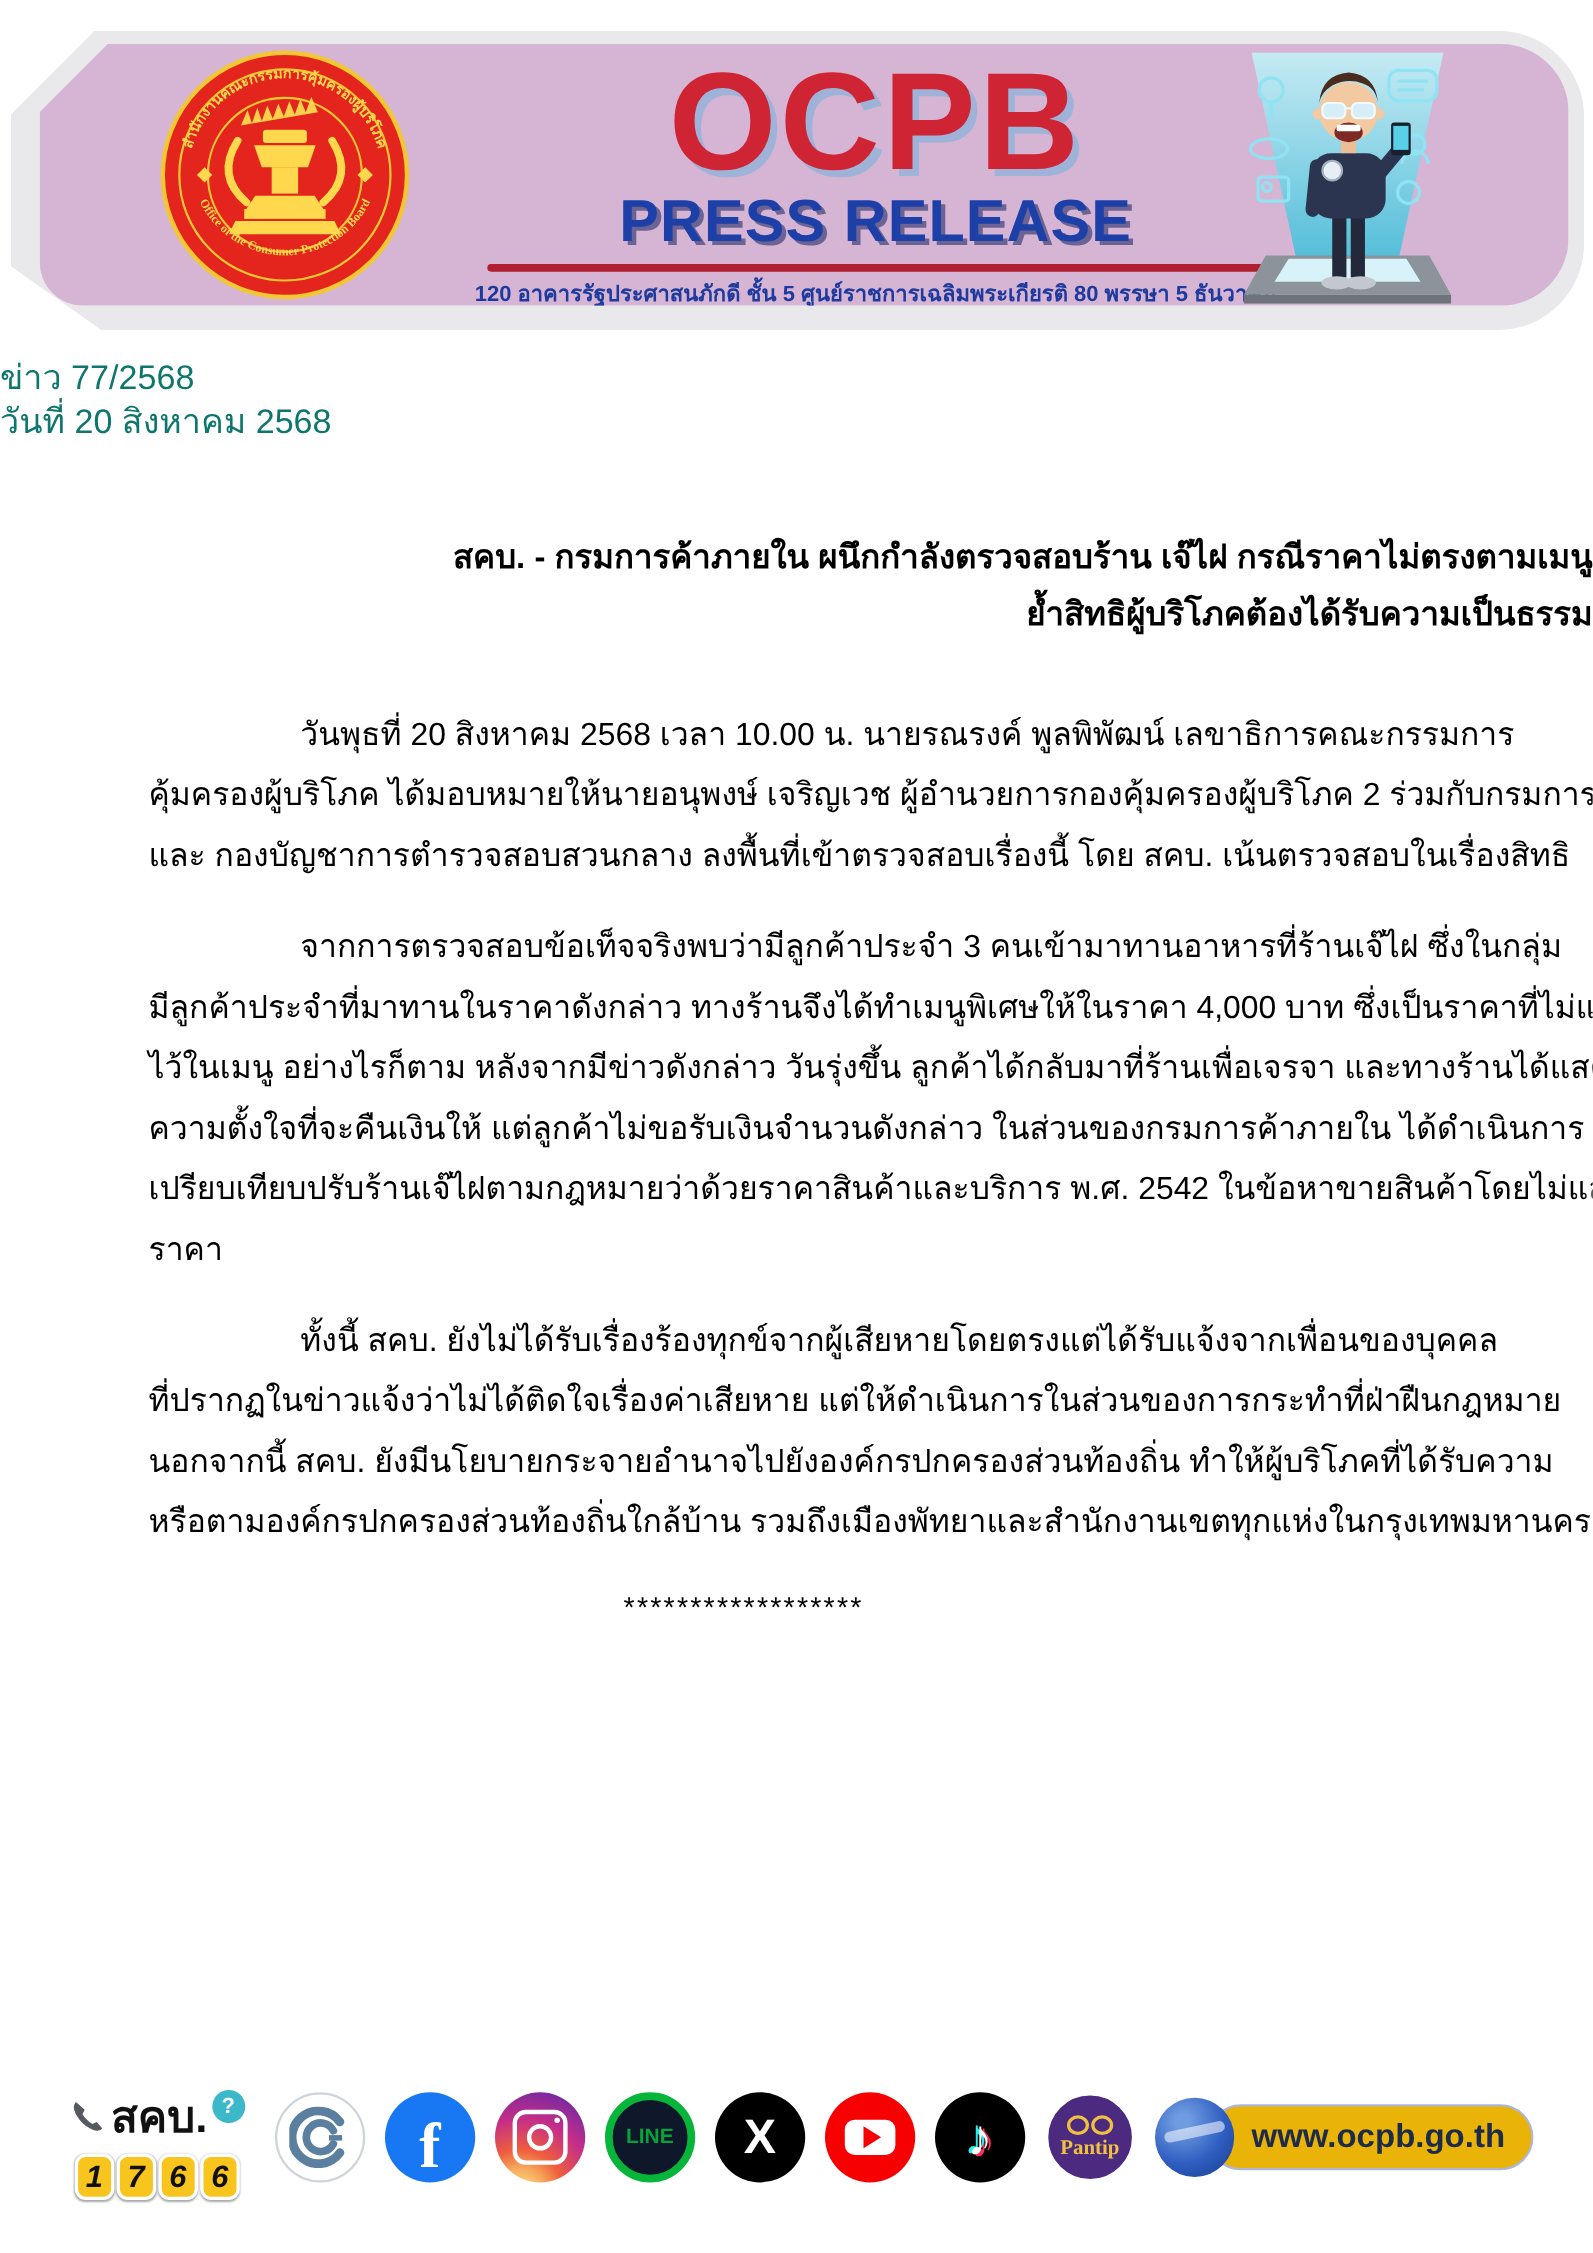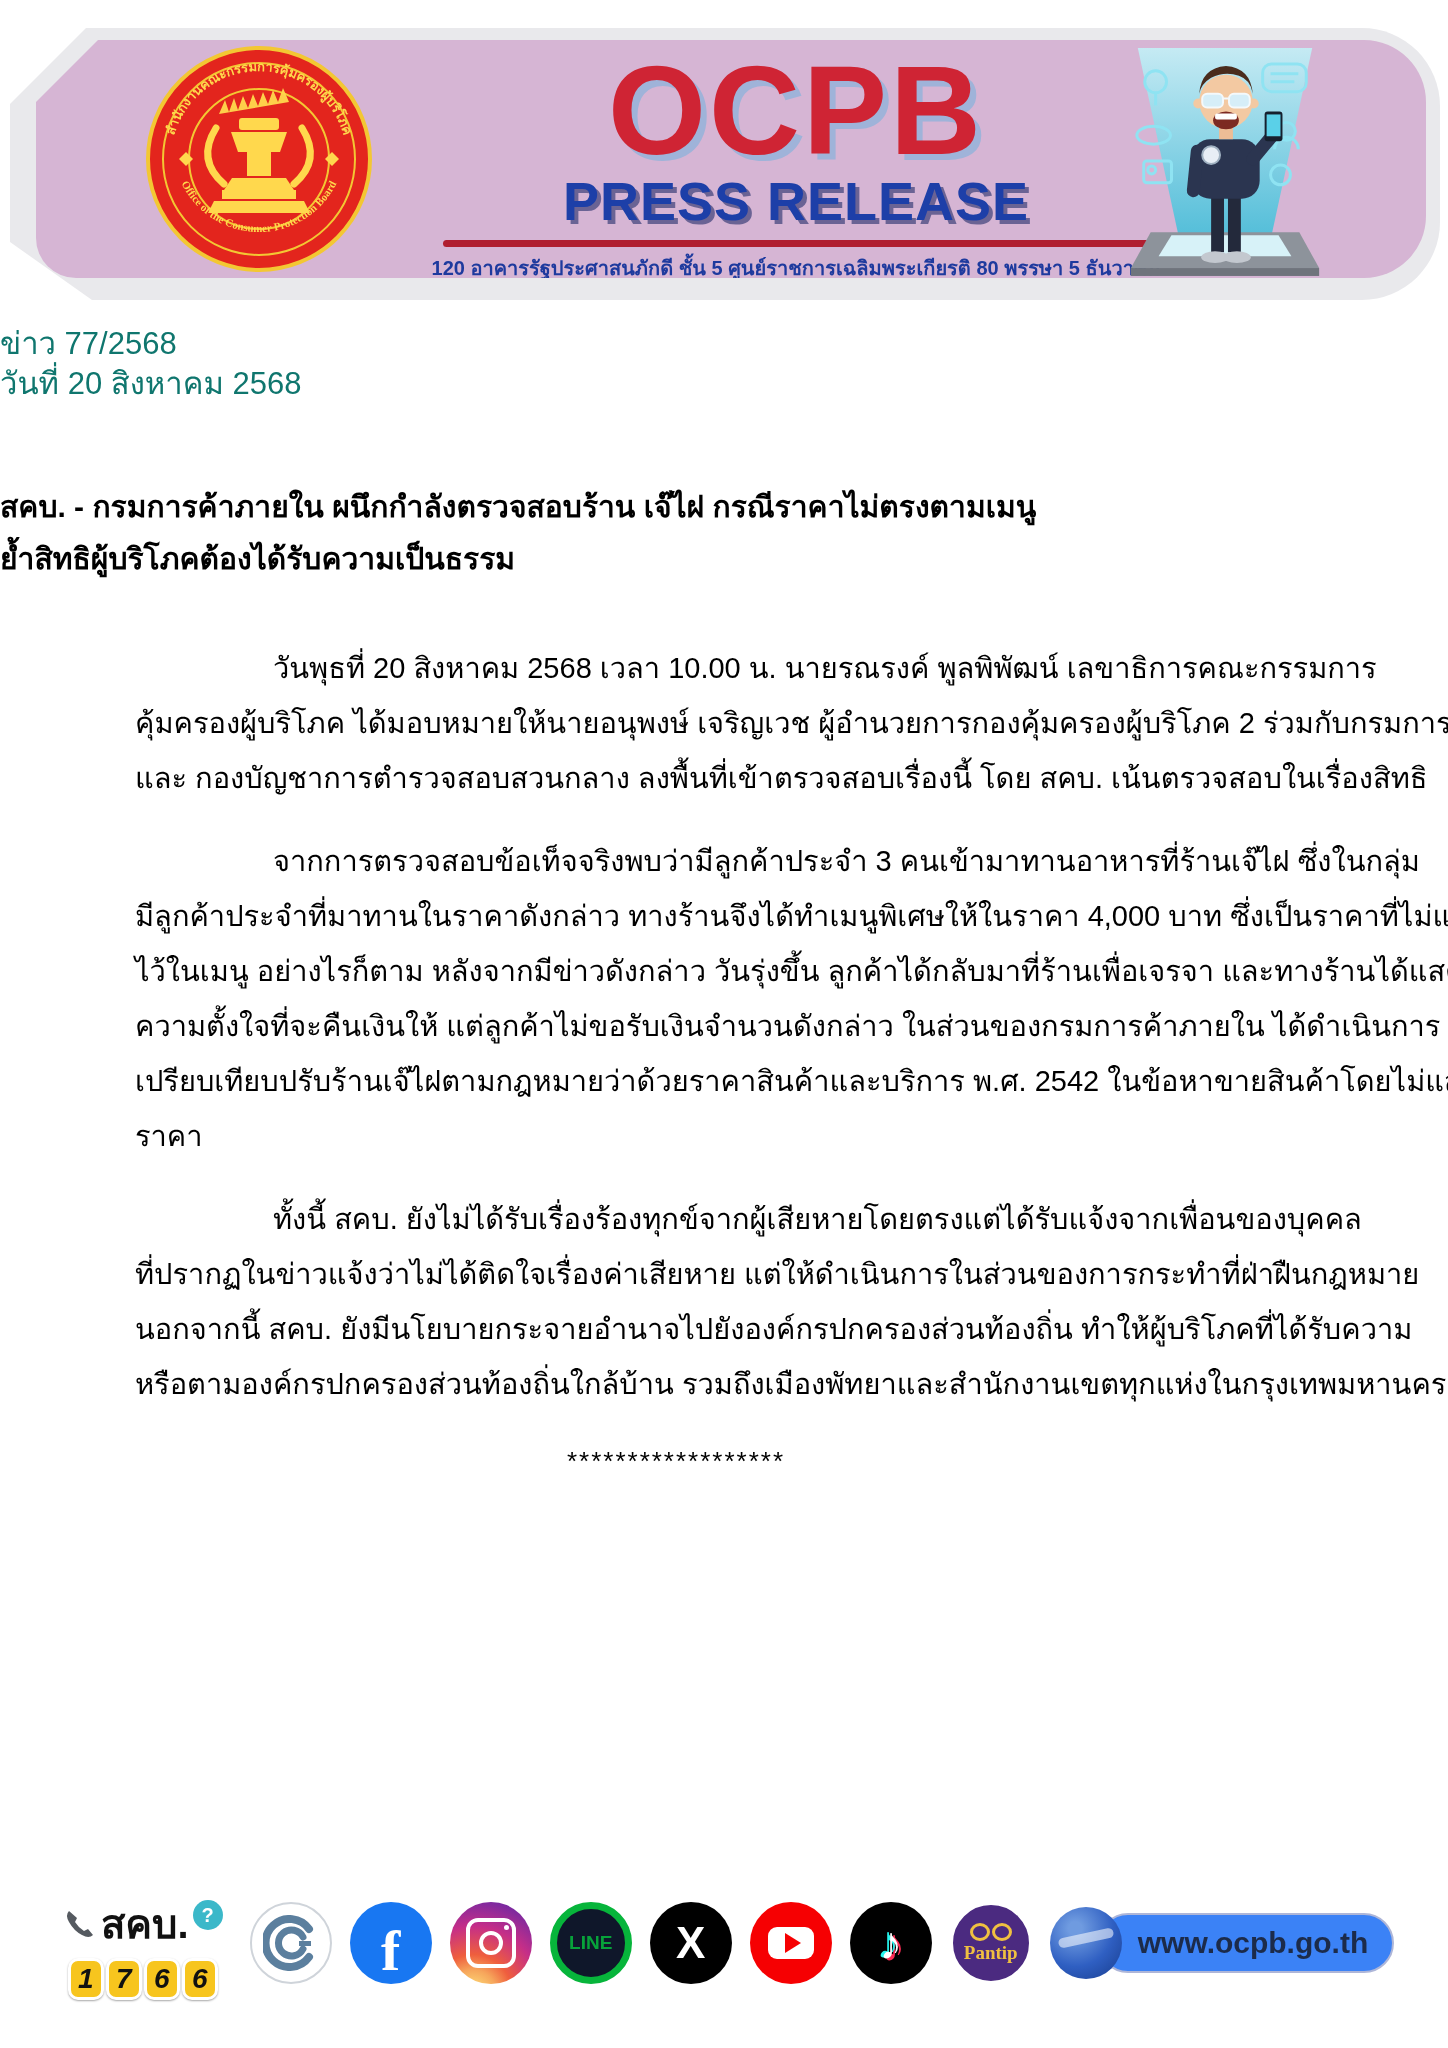--- a/index.html
+++ b/index.html
@@ -27,21 +27,21 @@
   .press-release{
     font-size:54px;font-weight:bold;color:#1d3fa8;line-height:1.0;letter-spacing:1px;
     margin-top:0;text-shadow:4px 4px 0 rgba(18,31,94,0.55);
   }
   .red-rule{height:7px;background:#b01e30;width:706px;margin:12px auto 7px;border-radius:4px;}
   .banner-address{font-size:20px;font-weight:bold;color:#1e3a9e;line-height:1.4;}
   .mascot{position:absolute;right:92px;top:4px;width:218px;height:238px;}
   
   .doc-meta{margin-top:24px;padding-right:86px;font-size:31px;line-height:1.3;color:#0f766e;}
   
-  .doc-title{margin-top:76px;text-align:left;font-size:30px;font-weight:bold;color:#000;}
+  .doc-title{margin-top:76px;text-align:right;font-size:30px;font-weight:bold;color:#000;}
   .title-line{line-height:52px;white-space:nowrap;}
   
   .body-text{margin:56px 100px 0 135px;font-size:29px;color:#000;}
   .paragraph + .paragraph{margin-top:28px;}
   .paragraph-line{line-height:55px;white-space:nowrap;}
   .paragraph-line.indent{padding-left:138px;}
   
   .separator{margin-top:34px;text-align:center;font-size:26px;letter-spacing:2px;transform:translateX(-48px);color:#000;}
   
   .footer{position:absolute;left:0;right:0;top:1886px;display:flex;justify-content:center;align-items:center;gap:18px;}
@@ -68,21 +68,21 @@
   .ocpb-mono{background:#fff;border:2px solid #cfd4da;box-sizing:border-box;}
   .hotline{display:flex;flex-direction:column;align-items:center;width:178px;flex:0 0 auto;margin-top:6px;}
   .hotline-top{display:flex;align-items:center;gap:4px;}
   .hotline-label{font-size:40px;font-weight:bold;color:#111;}
   .hotline-q{width:30px;height:30px;border-radius:50%;background:#3bb8c9;color:#fff;font-size:20px;font-weight:bold;display:flex;align-items:center;justify-content:center;margin-top:-18px;}
   .hotline-digits{display:flex;gap:2px;margin-top:2px;}
   .hotline-digits span{background:#f7c51e;border:3px solid #fff;border-radius:10px;width:30px;height:36px;display:flex;align-items:center;justify-content:center;font-size:28px;font-weight:bold;font-style:italic;color:#111;box-shadow:0 1px 2px rgba(0,0,0,.35);}
   .site-group{display:flex;align-items:center;flex:0 0 auto;}
   .globe{width:72px;height:72px;border-radius:50%;background:radial-gradient(circle at 35% 30%,#6f9be0 10%,#2f5fc2 55%,#183c8c 100%);position:relative;z-index:2;}
   .globe:after{content:"";position:absolute;left:8px;top:26px;width:56px;height:10px;background:rgba(255,255,255,.55);border-radius:6px;transform:rotate(-12deg);}
-  .site-pill{margin-left:-24px;background:#3b82f6;border:2px solid #aeb6d8;border-radius:32px;padding:11px 24px 11px 38px;font-size:30px;font-weight:bold;color:#1c2b4a;white-space:nowrap;}
+  .site-pill{margin-left:-24px;background:#eab308;border:2px solid #aeb6d8;border-radius:32px;padding:11px 24px 11px 38px;font-size:30px;font-weight:bold;color:#1c2b4a;white-space:nowrap;}
 </style>
 </head>
 <body>
 
 <div class="page">
 
   <div class="banner-outer">
     <div class="banner-inner">
 
       <svg class="seal" viewBox="0 0 230 230">

